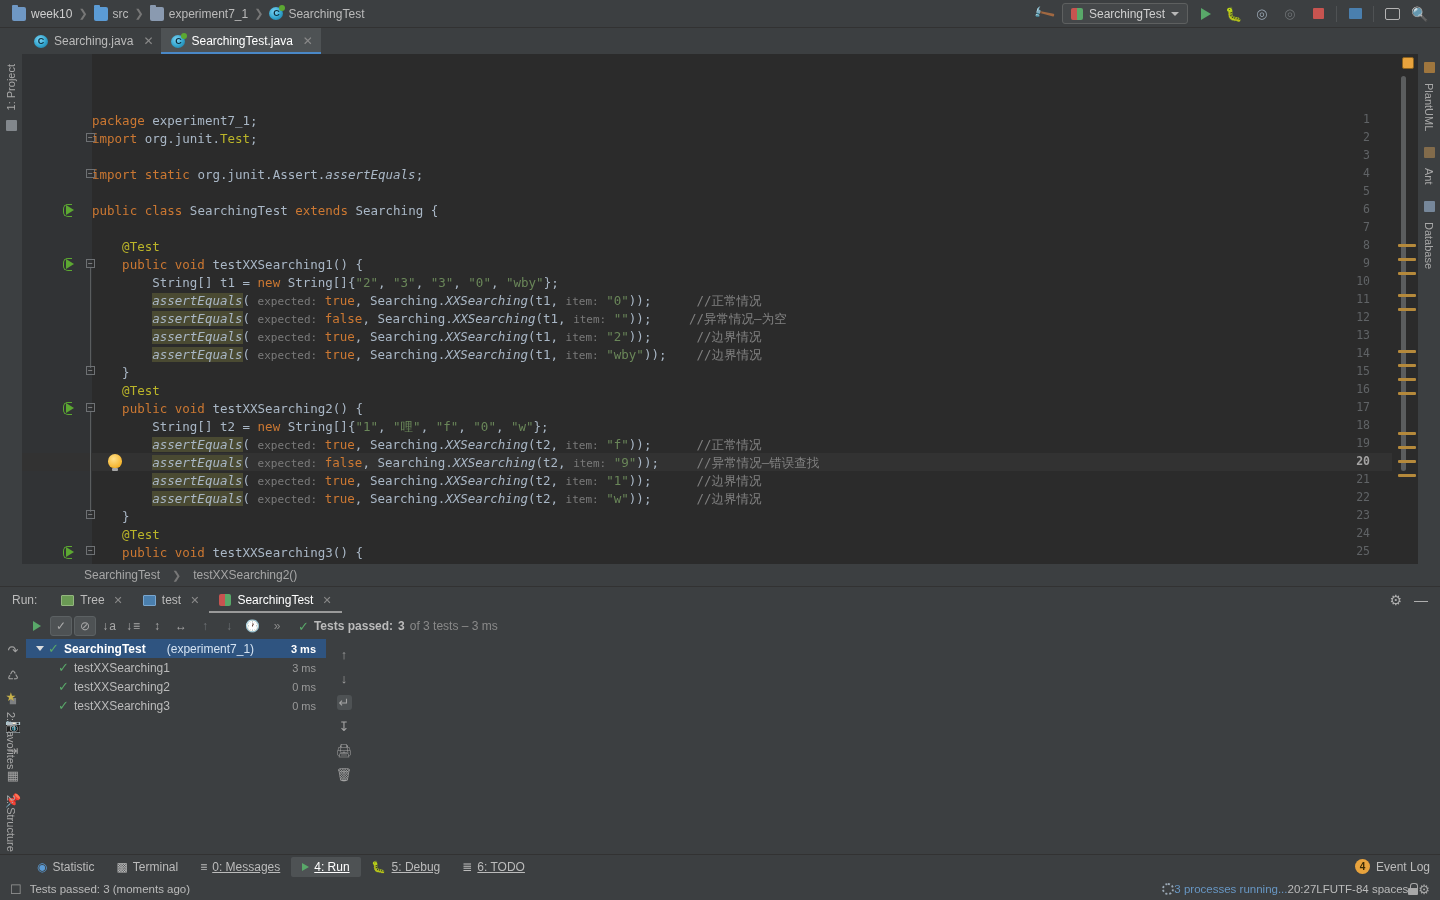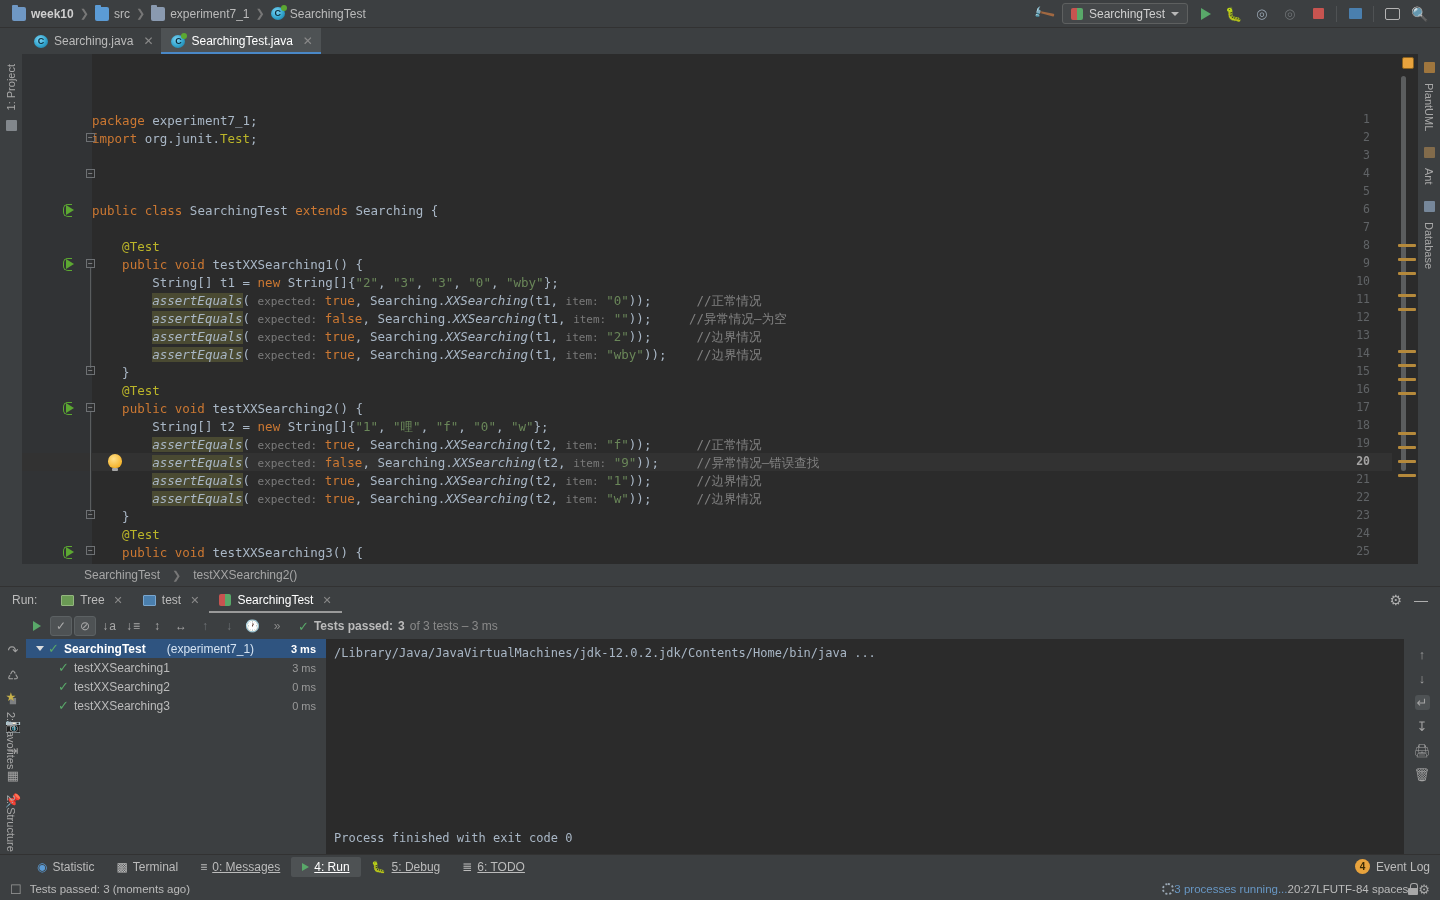--- a/index.html
+++ b/index.html
@@ -12,21 +12,21 @@
     overflow: hidden;
   }
   .app { position: relative; width: 1440px; height: 900px; display: flex; flex-direction: column; }
 
   
   .navbar {
     height: 28px; background: #3c3f41; display: flex; align-items: center;
     padding-left: 12px; flex: 0 0 28px; border-bottom: 1px solid #323232;
   }
   .crumb { display: flex; align-items: center; gap: 5px; color: #bbbbbb; font-size: 12px; }
-  .crumb.bold { font-weight: bold; color: #cfcfcf; }
+  .crumb.bold { font-weight: normal; color: #cfcfcf; }
   .crumb-sep { color: #777; margin: 0 6px; font-size: 11px; }
   .ic { display: inline-block; width: 14px; height: 14px; position: relative; flex: 0 0 14px; }
   .ic-folder { background: #8a9ab0; border-radius: 1px 2px 2px 2px; }
   .ic-folder::before { content: ""; position: absolute; left: 0; top: -2px; width: 6px; height: 3px; background: #8a9ab0; border-radius: 1px; }
   .ic-folder-m { background: #6f98c4; }
   .ic-folder-m::before { background: #6f98c4; }
   .ic-folder-src { background: #5b9bd5; }
   .ic-folder-src::before { background: #5b9bd5; }
   .ic-class { width: 13px; height: 13px; border-radius: 50%; background: radial-gradient(circle at 40% 35%, #7fd6f7 0%, #31a3cc 55%, #1c6f93 100%); position: relative; }
   .ic-class::after { content: "C"; position: absolute; inset: 0; font-size: 9px; line-height: 13px; text-align: center; color: #0b2b3a; font-weight: bold; }
@@ -294,20 +294,21 @@
           <div class="ln" style="top: 436px;">22</div>
           <div class="ln" style="top: 454px;">23</div>
           <div class="ln" style="top: 472px;">24</div>
           <div class="ln" style="top: 490px;">25</div>
           <div class="ln" style="top: 508px;">26</div>
         </div>
 
       <div class="code-area">
         <div class="line" style="top:58px"><span class="kw">package</span> <span class="ident">experiment7_1</span><span class="ident">;</span></div>
         <div class="line" style="top:76px"><span class="kw">import</span> <span class="ident">org.junit.</span><span class="anno">Test</span><span class="ident">;</span></div>
+        <div class="line" style="top:112px"><span class="kw">import</span> <span class="kw">static</span> <span class="ident">org.junit.Assert.</span><span class="method-i">assertEquals</span><span class="ident">;</span></div>
         <div class="line" style="top:148px"><span class="kw">public</span> <span class="kw">class</span> <span class="ident">SearchingTest</span> <span class="kw">extends</span> <span class="ident">Searching</span> <span class="ident">{</span></div>
         <div class="line" style="top:184px">    <span class="anno">@Test</span></div>
         <div class="line" style="top:202px">    <span class="kw">public</span> <span class="kw">void</span> <span class="ident">testXXSearching1</span><span class="ident">() {</span></div>
         <div class="line" style="top:220px">        <span class="ident">String[] t1 = </span><span class="kw">new</span><span class="ident"> String[]{</span><span class="str">"2"</span><span class="ident">, </span><span class="str">"3"</span><span class="ident">, </span><span class="str">"3"</span><span class="ident">, </span><span class="str">"0"</span><span class="ident">, </span><span class="str">"wby"</span><span class="ident">};</span></div>
         <div class="line" style="top:238px">        <span class="ae">assertEquals</span><span class="ident">( </span><span class="hint">expected:</span> <span class="kw">true</span><span class="ident">, Searching.</span><span class="method-i">XXSearching</span><span class="ident">(t1, </span><span class="hint">item:</span> <span class="str">"0"</span><span class="ident">));      </span><span class="cmt">//正常情况</span></div>
         <div class="line" style="top:256px">        <span class="ae">assertEquals</span><span class="ident">( </span><span class="hint">expected:</span> <span class="kw">false</span><span class="ident">, Searching.</span><span class="method-i">XXSearching</span><span class="ident">(t1, </span><span class="hint">item:</span> <span class="str">""</span><span class="ident">));     </span><span class="cmt">//异常情况—为空</span></div>
         <div class="line" style="top:274px">        <span class="ae">assertEquals</span><span class="ident">( </span><span class="hint">expected:</span> <span class="kw">true</span><span class="ident">, Searching.</span><span class="method-i">XXSearching</span><span class="ident">(t1, </span><span class="hint">item:</span> <span class="str">"2"</span><span class="ident">));      </span><span class="cmt">//边界情况</span></div>
         <div class="line" style="top:292px">        <span class="ae">assertEquals</span><span class="ident">( </span><span class="hint">expected:</span> <span class="kw">true</span><span class="ident">, Searching.</span><span class="method-i">XXSearching</span><span class="ident">(t1, </span><span class="hint">item:</span> <span class="str">"wby"</span><span class="ident">));    </span><span class="cmt">//边界情况</span></div>
         <div class="line" style="top:310px">    <span class="ident">}</span></div>
         <div class="line" style="top:328px">    <span class="anno">@Test</span></div>
@@ -436,24 +437,20 @@
           <span>testXXSearching2</span>
           <span class="tms">0 ms</span>
         </div>
         <div class="trow" style="padding-left:32px">
           <span class="chk" style="margin-right:5px">✓</span>
           <span>testXXSearching3</span>
           <span class="tms">0 ms</span>
         </div>
       </div>
 
-      <div class="console">
-        <div class="cline">/Library/Java/JavaVirtualMachines/jdk-12.0.2.jdk/Contents/Home/bin/java ...</div>
-        <div class="cline" style="position:absolute;bottom:8px;left:8px">Process finished with exit code 0</div>
-      </div>
 
       <div class="console-side">
         <span class="csq">↑</span>
         <span class="csq">↓</span>
         <span class="csq on">↵</span>
         <span class="csq">↧</span>
         <span class="csq">🖨</span>
         <span class="csq">🗑</span>
       </div>
     </div>

